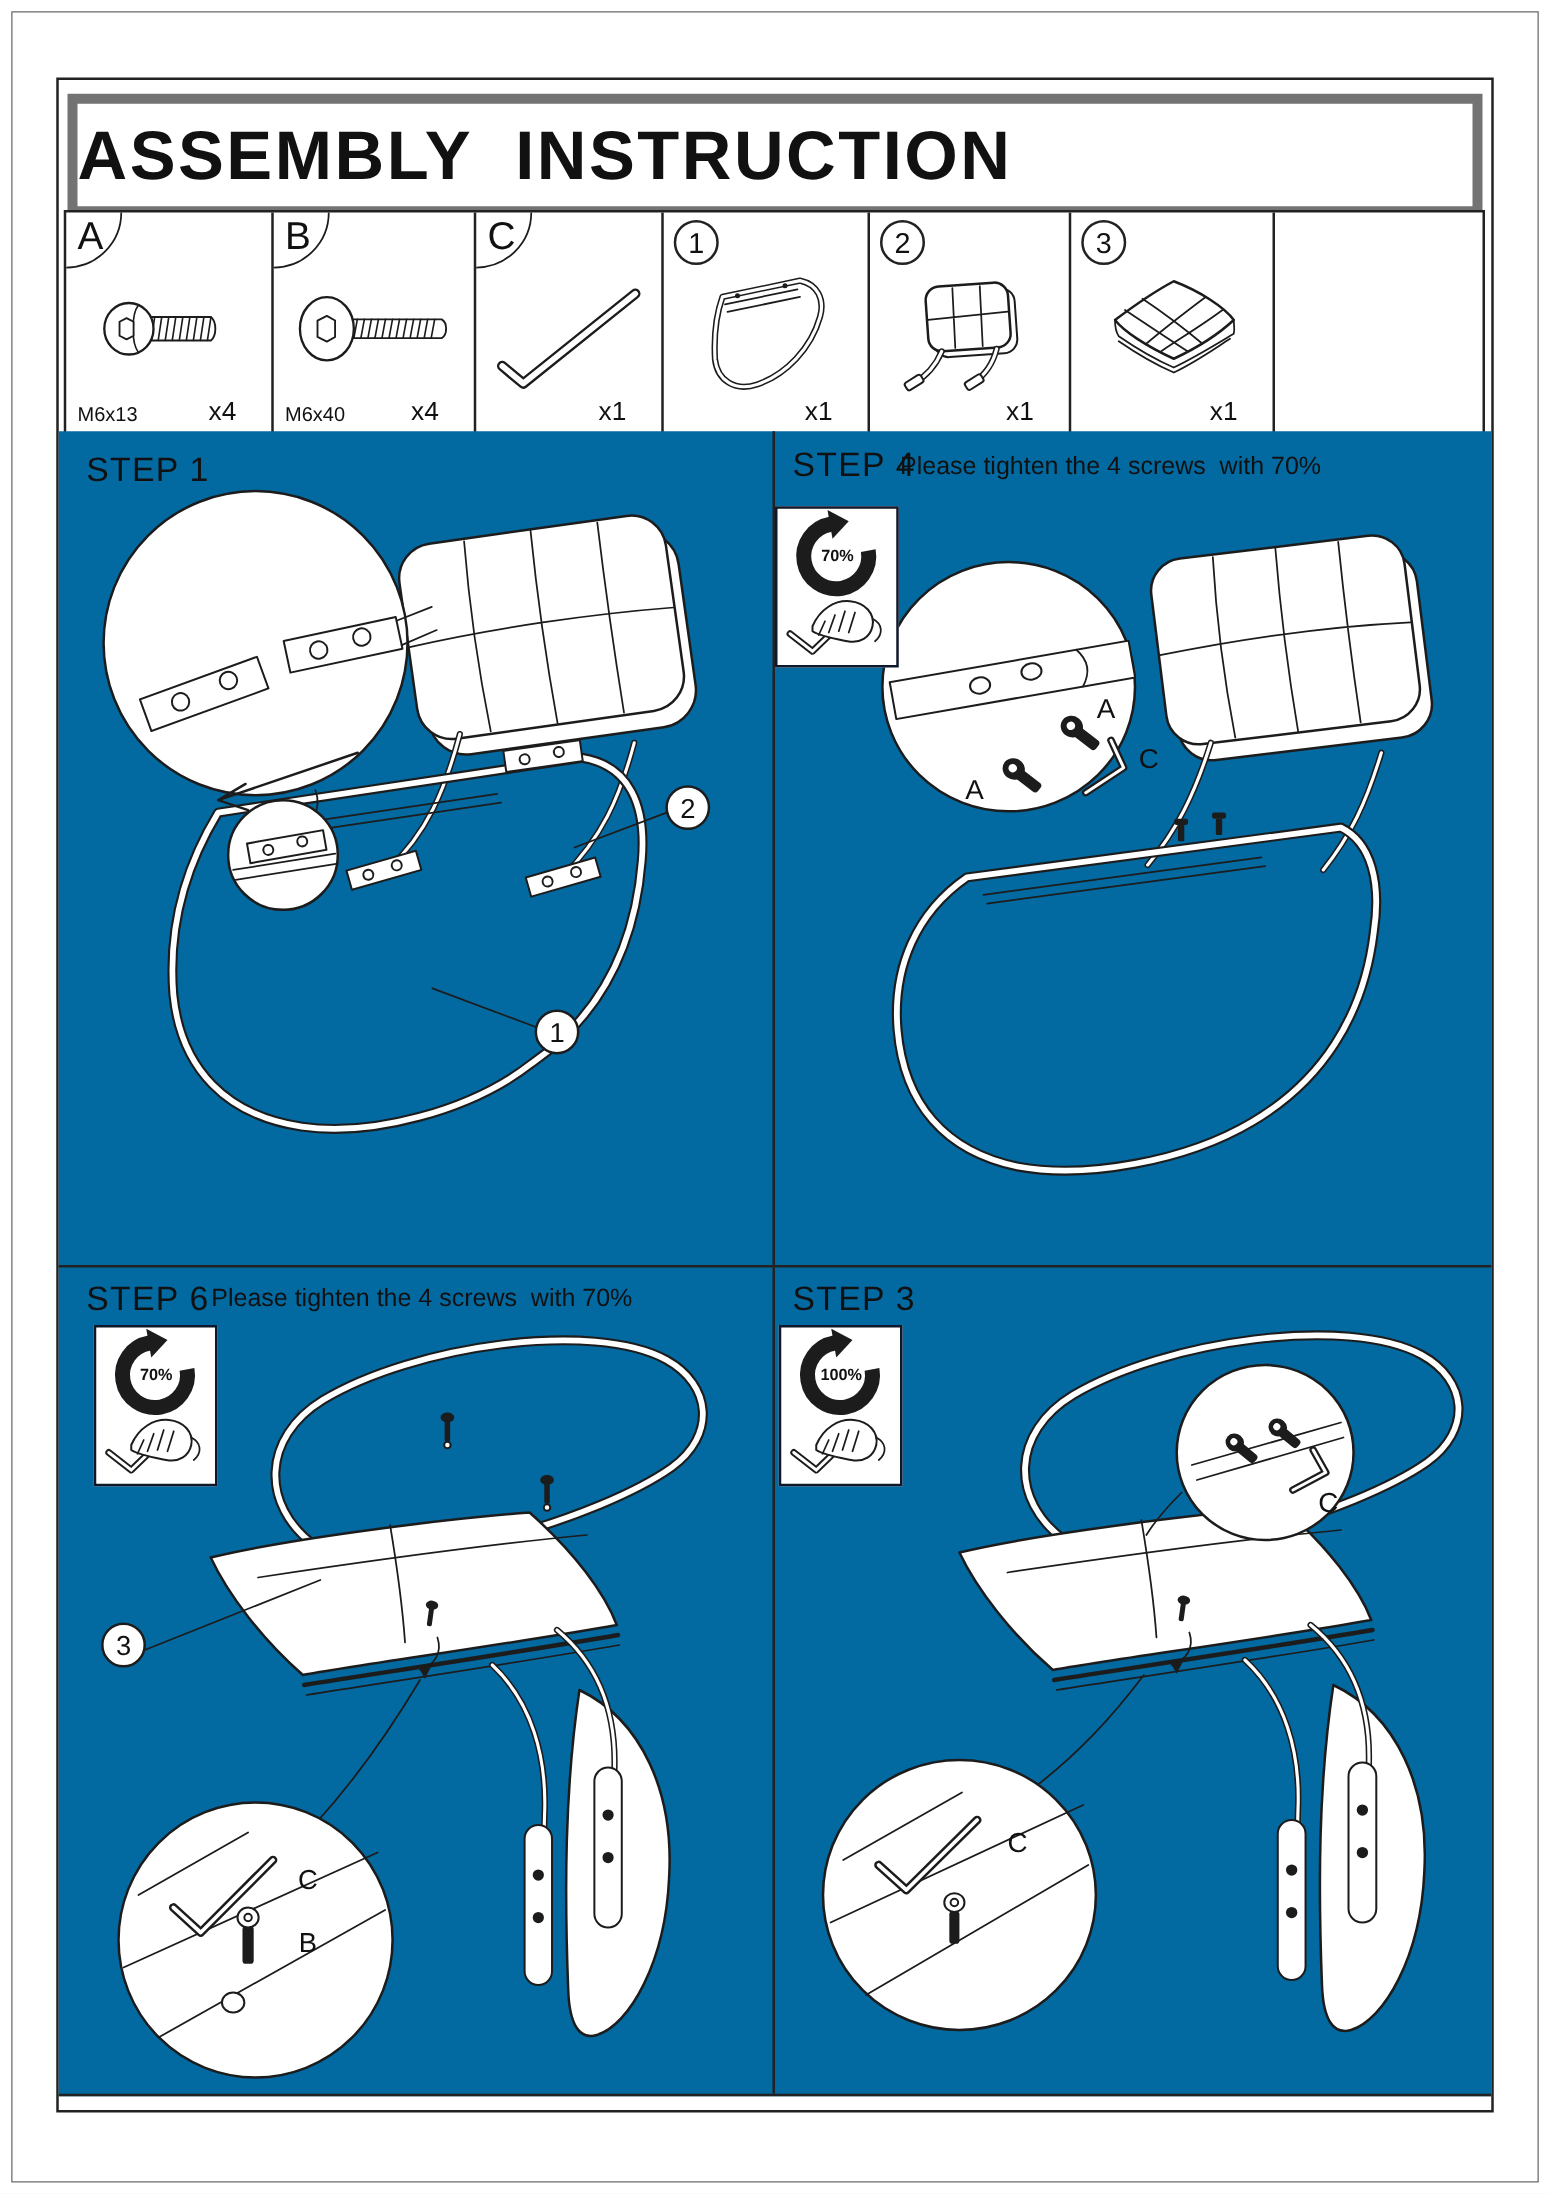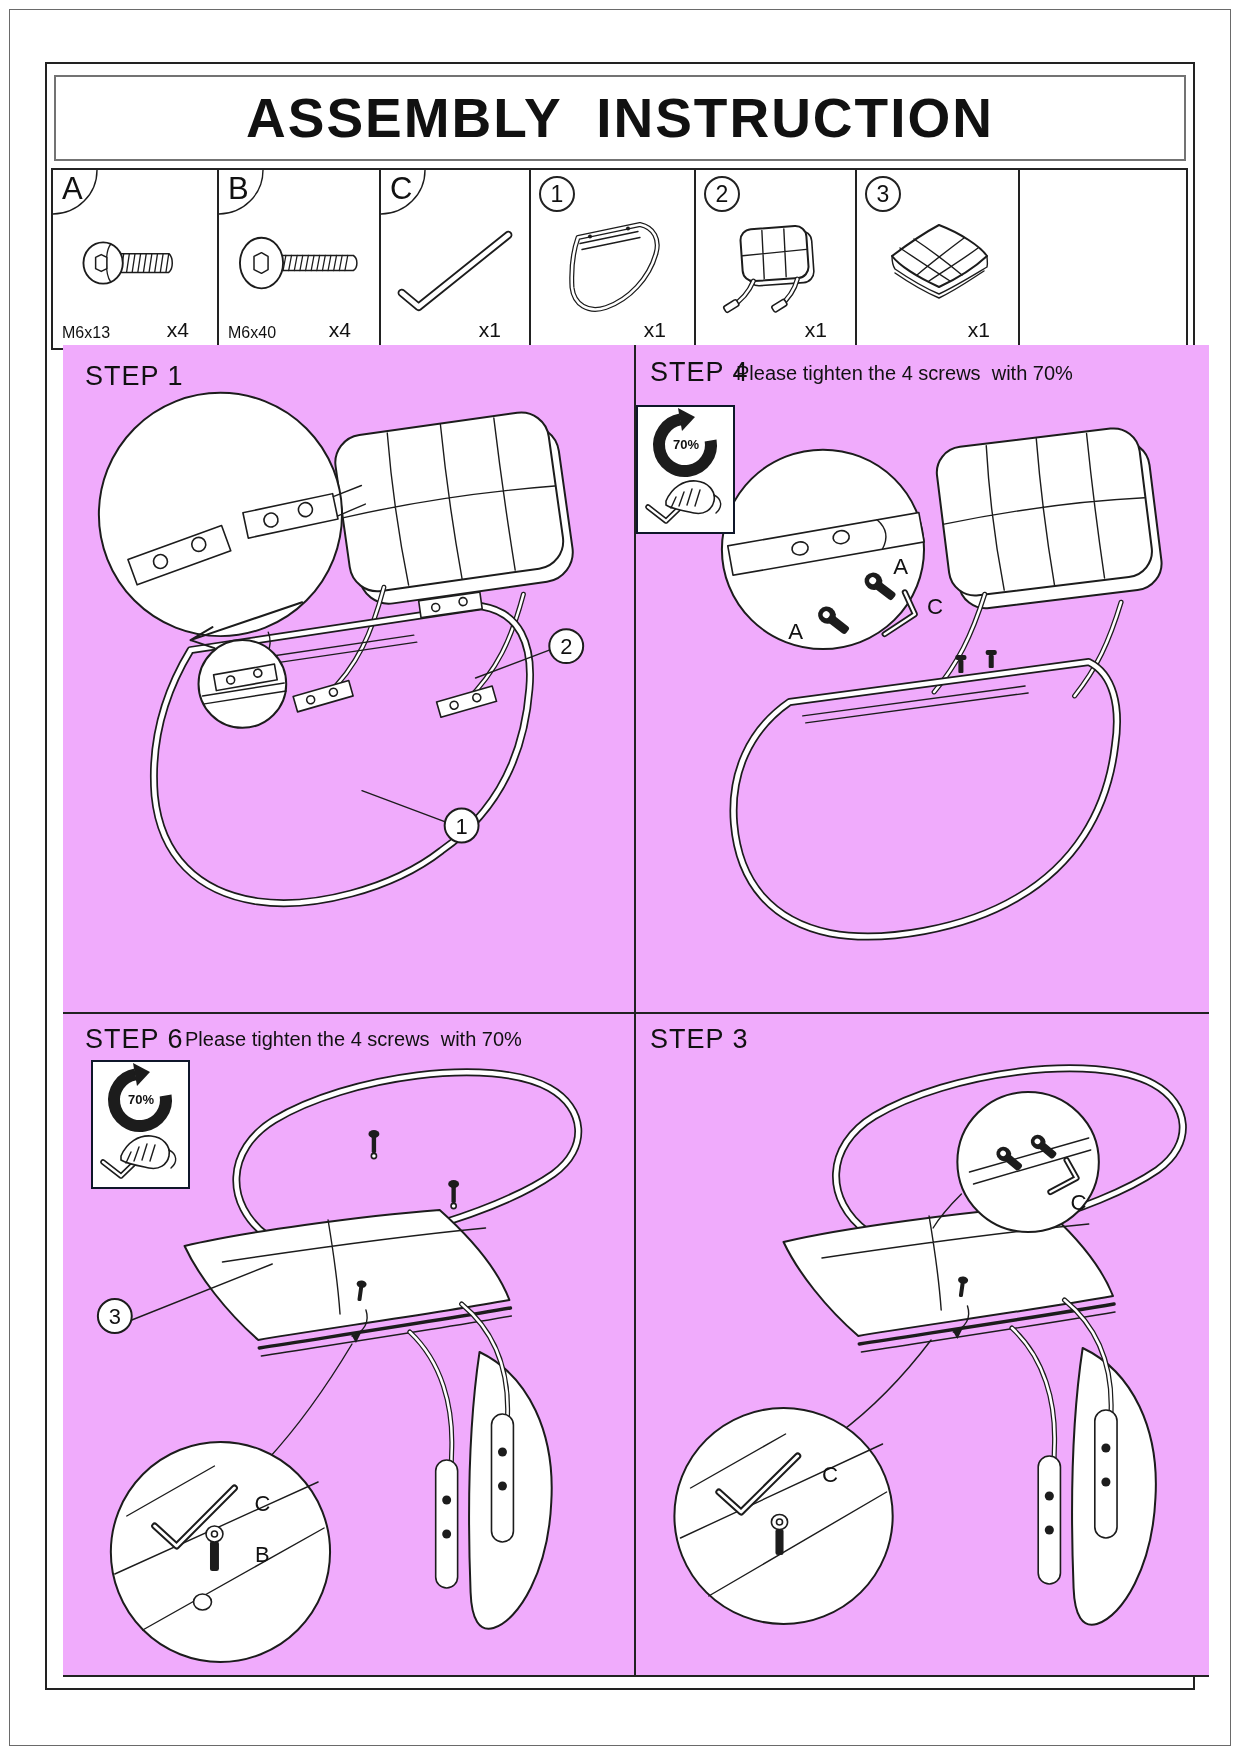--- a/index.html
+++ b/index.html
@@ -1,30 +1,30 @@
 <!DOCTYPE html>
 <html><head>
 <meta charset="utf-8">
 <style>
   html,body{margin:0;padding:0;background:#fff}
   #page{position:relative;width:1240px;height:1755px;background:#fff;font-family:"Liberation Sans",sans-serif;color:#111}
   #page-border{position:absolute;left:9px;top:9px;right:9px;bottom:9px;border:1px solid #6a6a6a}
   .frame{position:absolute;left:45px;top:62px;width:1146px;height:1624px;border:2px solid #222;background:#fff}
-  .titlebox{position:absolute;left:7px;top:11px;right:7px;height:82px;border:2px solid #737373;display:flex;align-items:center;justify-content:center}
+  .titlebox{position:absolute;left:7px;top:11px;right:7px;height:82px;border:8px solid #737373;display:flex;align-items:center;}
   .title{font-weight:700;font-size:55px;letter-spacing:2px;white-space:pre}
   .partsrow{position:absolute;left:4px;top:104px;width:1133px;height:178px;border:2px solid #222;display:grid;grid-template-columns:166px 162px 150px 165px 161px 163px 1fr;background:#fff}
   .pcell{position:relative;border-right:2px solid #222}
   .pcell:last-child{border-right:none}
   .pletter{position:absolute;left:9px;top:1px;font-size:31px;z-index:2}
   .parc{position:absolute;left:0;top:0;z-index:1}
   .pnum{position:absolute;left:8px;top:6px;width:32px;height:32px;border:2px solid #222;border-radius:50%;font-size:23px;line-height:32px;text-align:center;z-index:2}
   .picon{position:absolute;left:50%;top:52%;transform:translate(-50%,-50%)}
   .pname{position:absolute;left:9px;bottom:6px;font-size:16px}
   .pqty{position:absolute;right:28px;bottom:6px;font-size:21px}
-  .steps{position:absolute;left:16px;top:281px;width:100%;height:1330px;display:grid;grid-template-columns:573px 1fr;grid-template-rows:669px 1fr;border-bottom:2px solid #222;background:#f0abfc}
+  .steps{position:absolute;left:0;top:281px;width:100%;height:1330px;display:grid;grid-template-columns:573px 1fr;grid-template-rows:669px 1fr;border-bottom:2px solid #222;background:#0369a1}
   .scell{position:relative;overflow:hidden}
   .br{border-right:2px solid #222}
   .bb{border-bottom:2px solid #222}
   .slabel{position:absolute;font-size:27px;letter-spacing:1px;z-index:3}
   .sinstr{position:absolute;font-size:20px;line-height:27px;white-space:pre-wrap;z-index:3}
   .fig{position:absolute;left:0;top:0;width:100%;height:100%}
   .torque{position:absolute;width:95px;height:125px;border:2px solid #0f172a;background:#fff;z-index:2}
   .torque svg{width:100%;height:100%}
   
   .s-o{fill:none;stroke:#1c1c1c;stroke-width:8;stroke-linecap:round;stroke-linejoin:round}
@@ -318,20 +318,32 @@
               <circle cx="0" cy="0" r="3" class="wf1"></circle>
           </g>
           <ellipse cx="140" cy="588" rx="9" ry="8" class="wf1"></ellipse>
           <text x="200" y="497" class="ct">C</text>
           <text x="200" y="548" class="ct">B</text>
         </svg>
       </div>
 
       <div class="scell">
         <span class="slabel" style="left:14px;top:10px">STEP 3</span>
+        <div class="torque" style="left:3px;top:46px">
+          <svg viewBox="0 0 95 125">
+            <path d="M72.6 33.5 A26 26 0 1 1 42.5 12.4" fill="none" stroke="#1c1c1c" stroke-width="12"></path>
+            <polygon points="57,10 44,24 40,1" class="bk"></polygon>
+            <text x="48" y="42" class="pt">100%</text>
+            <path d="M10 100 L28 114 L57 86" stroke="#1c1c1c" stroke-width="5.5" fill="none" stroke-linecap="round" stroke-linejoin="round"></path>
+            <path d="M10 100 L28 114 L57 86" stroke="#fff" stroke-width="2.4" fill="none" stroke-linecap="round"></path>
+            <path d="M28 94 C34 80 46 73 58 74 C70 75 78 84 76 94 C74 103 66 108 56 106 C46 104 34 102 28 98 Z" class="wf1"></path>
+            <path d="M38 90 L33 101 M46 85 L41 99 M54 82 L49 98 M62 83 L57 99" class="lnt"></path>
+            <path d="M76 88 C84 92 85 100 78 106" class="lnt"></path>
+          </svg>
+        </div>
         <svg class="fig" viewBox="0 0 567 661" preserveAspectRatio="none">
           <g transform="translate(24,-4)">
             <path class="s-o" d="M205 222 C162 190 163 136 212 106 C285 62 430 42 488 74 C524 94 528 134 492 160 C432 202 292 238 238 236 C222 235 212 230 205 222 Z"></path>
             <path class="s-i" d="M205 222 C162 190 163 136 212 106 C285 62 430 42 488 74 C524 94 528 134 492 160 C432 202 292 238 238 236 C222 235 212 230 205 222 Z"></path>
             <path class="wf" d="M418 338 C468 362 494 420 490 488 C487 556 458 606 432 614 C418 618 410 606 409 578 C406 500 406 418 418 338 Z"></path>
             <path class="wf" d="M122 232 C180 218 300 202 378 196 C414 228 438 260 448 286 C370 300 240 318 196 326 C164 298 136 262 122 232 Z"></path>
             <path class="lnt" d="M160 248 C240 236 340 222 424 214 M266 206 C272 242 276 272 278 300"></path>
             <path d="M197 334 C260 324 380 306 449 294" stroke="#1c1c1c" stroke-width="3.5" fill="none" stroke-linecap="round"></path>
             <path class="lnt" d="M199 342 C262 332 382 314 450 302"></path>
             <path class="t-o" d="M400 290 C434 318 448 358 446 404 C445 450 442 492 440 522 M348 318 C380 348 392 392 390 438 C389 482 386 532 384 562"></path>

